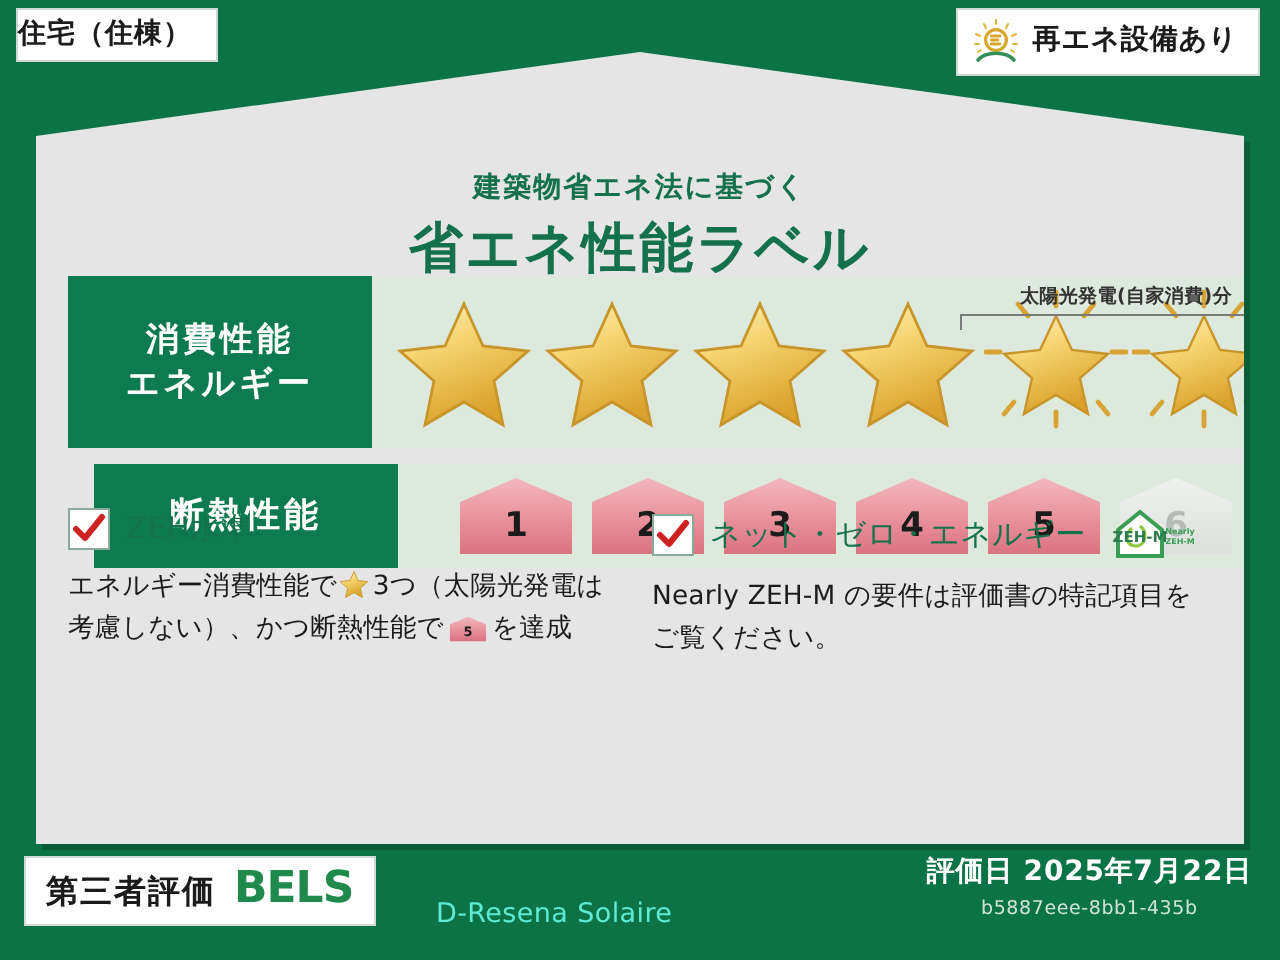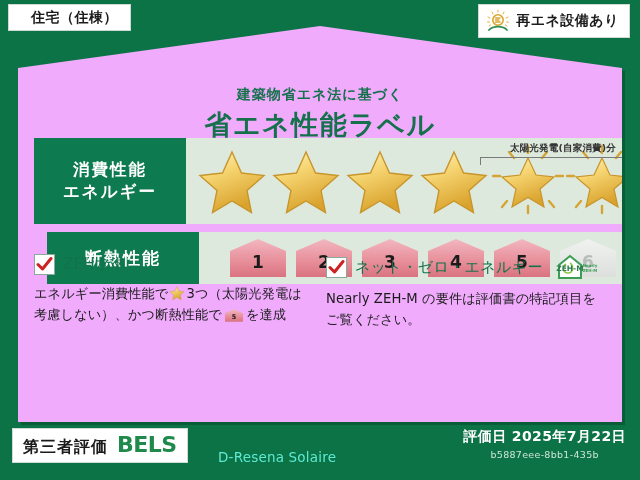--- a/index.html
+++ b/index.html
@@ -13,21 +13,21 @@
 
   
   .header-bar {
     position: absolute; top: 0; left: 0; width: 640px; height: 40px;
     z-index: 6;
   }
   .tag-left {
     position: absolute; left: 8px; top: 4px;
     background: #ffffff;
     border: 1px solid #cfd8d2;
-    padding: 5px 12px 6px 22px;
+    padding: 5px 12px 6px 0;
     font-size: 14px; font-weight: bold; color: #1b1b1b;
     letter-spacing: 0.5px;
     line-height: 1;
   }
   .tag-right {
     position: absolute; right: 10px; top: 4px;
     background: #ffffff;
     border: 1px solid #cfd8d2;
     padding: 4px 10px 4px 6px;
     display: flex; align-items: center; gap: 5px;
@@ -38,21 +38,21 @@
     font-size: 14px; font-weight: bold; color: #1b1b1b;
     letter-spacing: 0.5px;
   }
   .sun-icon { width: 26px; height: 24px; display: block; }
 
   
   .card {
     position: absolute;
     left: 18px; top: 26px;
     width: 604px; height: 396px;
-    background: #f0abfc;
+    background: #e5e5e5;
     z-index: 2;
     clip-path: polygon(0% 10.6%, 50% 0%, 100% 10.6%, 100% 100%, 0% 100%);
   }
   .card-shadow {
     position: absolute;
     left: 21px; top: 29px;
     width: 604px; height: 396px;
     background: rgba(0,0,0,0.18);
     z-index: 1;
     clip-path: polygon(0% 10.6%, 50% 0%, 100% 10.6%, 100% 100%, 0% 100%);

